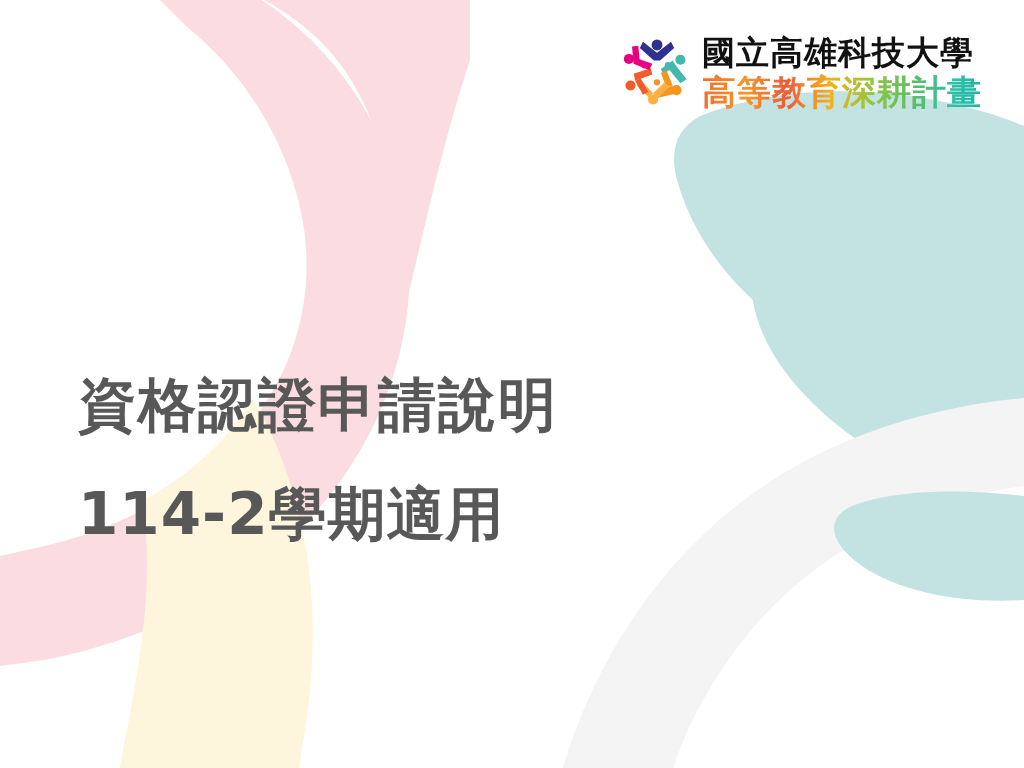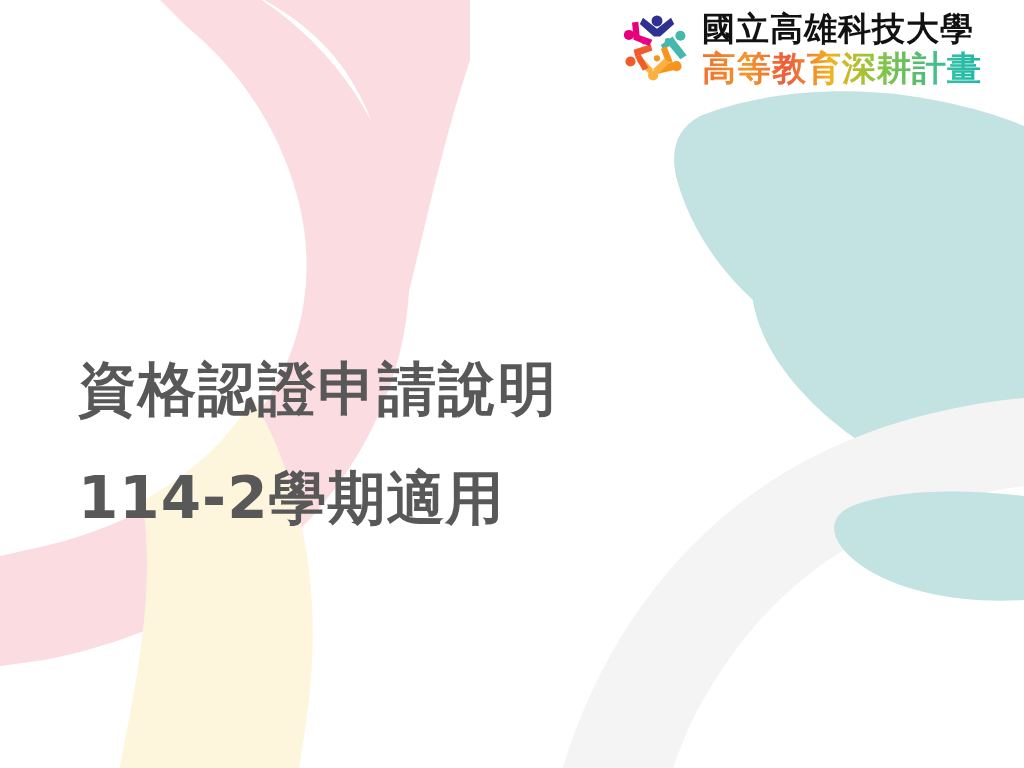--- a/index.html
+++ b/index.html
@@ -19,21 +19,21 @@
   
   #bg {
     position:absolute; inset:0;
     width:1024px; height:768px;
     z-index:0;
   }
 
   
   #logo {
     position:absolute;
-    top:10px; right:22px;
+    top:34px; right:22px;
     display:flex; align-items:center; gap:6px;
     z-index:5;
   }
   #logo-mark { width:78px; height:78px; flex:0 0 78px; display:block; }
   #logo-text { display:flex; flex-direction:column; justify-content:center; line-height:1; }
   #logo-line1 {
     font-size:33px; font-weight:bold; color:#111111;
     letter-spacing:1px; white-space:nowrap;
     font-family:"DejaVu Sans","Liberation Sans",sans-serif;
   }
@@ -65,21 +65,21 @@
   #main-title {
     font-size:74px;
     font-weight:bold;
     color:#0d0d0d;
     letter-spacing:1px;
     line-height:1.12;
     white-space:nowrap;
     font-family:"DejaVu Sans","Liberation Sans",sans-serif;
   }
   #subtitle-1 {
-    margin-top:16px;
+    margin-top:32px;
     font-size:58px;
     font-weight:bold;
     color:#585858;
     letter-spacing:2px;
     line-height:1.15;
     white-space:nowrap;
     font-family:"DejaVu Sans","Liberation Sans",sans-serif;
   }
   #subtitle-2 {
     margin-top:42px;

